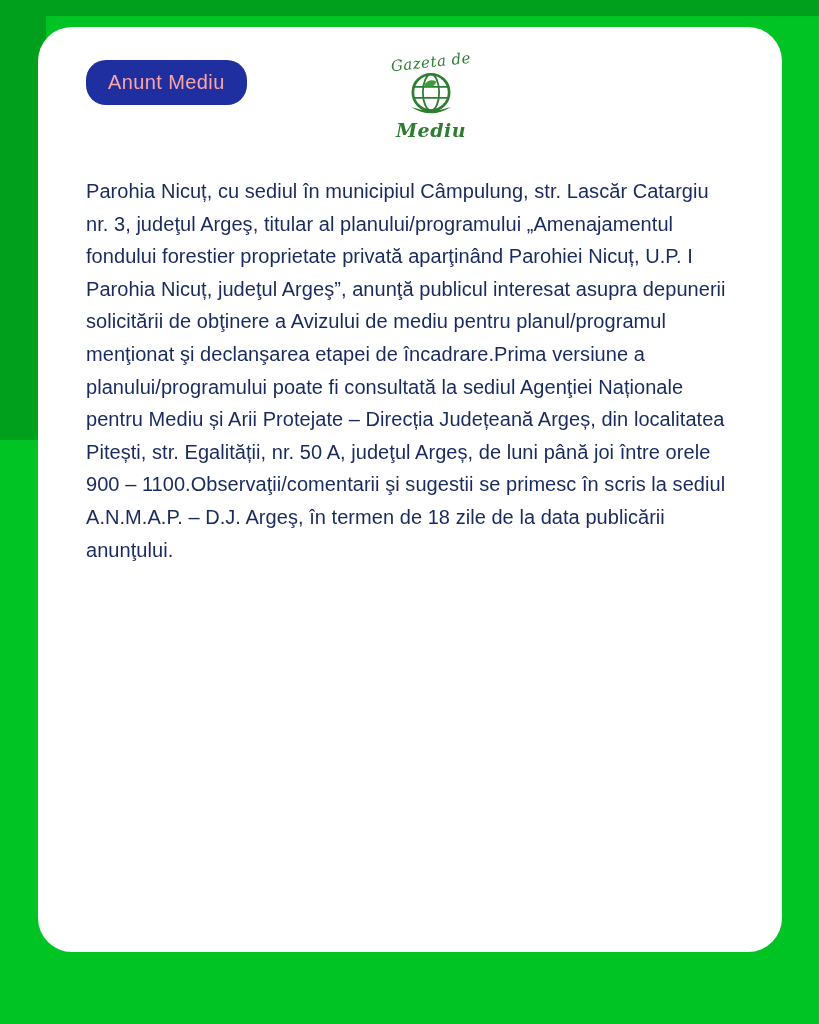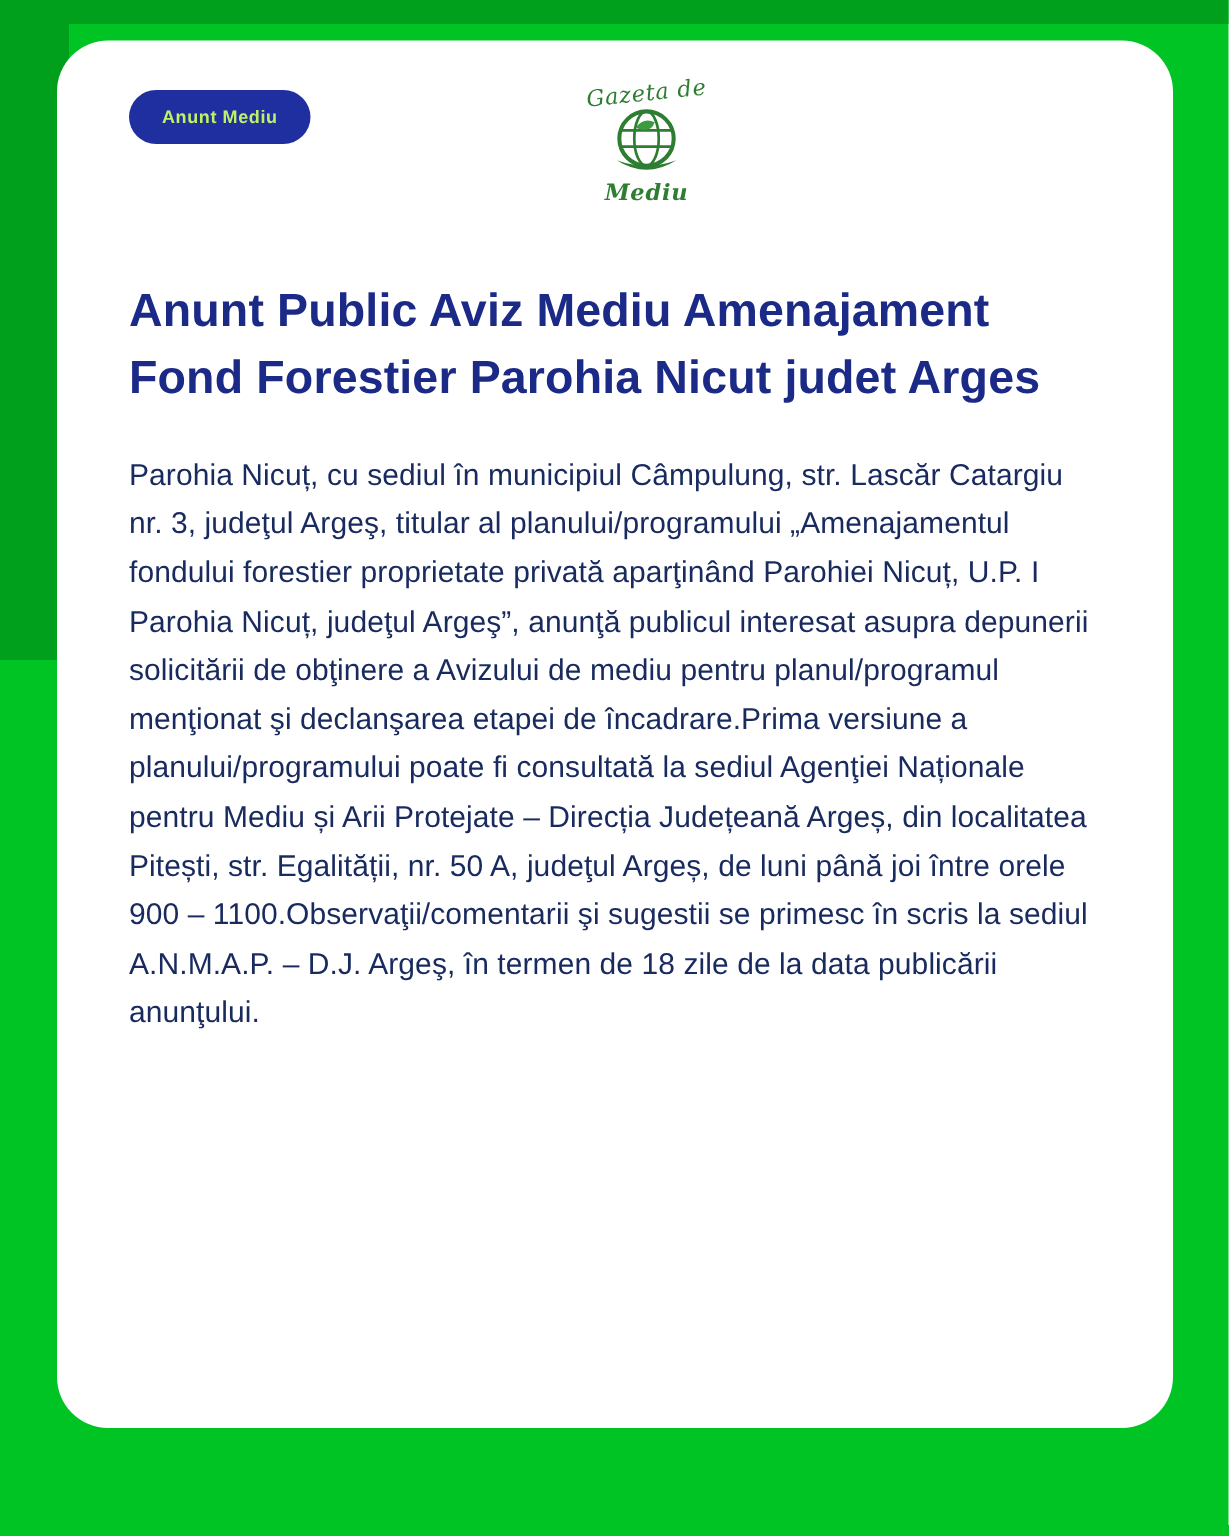--- a/index.html
+++ b/index.html
@@ -46,23 +46,23 @@
   }
   .top-row {
     display: flex;
     align-items: flex-start;
     justify-content: flex-start;
     position: relative;
     height: 120px;
   }
   .badge {
     background: #1f2fa0;
-    color: #bef264;
-    font-size: 12px;
-    font-weight: bold;
+    color: #fca5a5;
+    font-size: 20px;
+    font-weight: normal;
     letter-spacing: 0.4px;
     padding: 11px 22px;
     border-radius: 20px;
     display: inline-block;
     margin-top: 5px;
   }
   .logo {
     position: absolute;
     left: 290px;
     top: 0px;
@@ -82,21 +82,21 @@
   }
   .logo-globe {
     width: 58px;
     height: 58px;
     margin: 0 auto;
   }
   .logo-word {
     font-family: "DejaVu Serif", serif;
     font-style: italic;
     font-weight: bold;
-    font-size: 15px;
+    font-size: 19px;
     color: #2f7d32;
     margin-top: -6px;
     letter-spacing: 0.5px;
   }
   h1.title {
     color: #1b2a86;
     font-size: 31px;
     font-weight: bold;
     line-height: 1.45;
     letter-spacing: 0.1px;
@@ -132,18 +132,17 @@
             <path d="M13 22 H51" stroke="#2f7d32" stroke-width="2" fill="none"></path>
             <path d="M13 34 H51" stroke="#2f7d32" stroke-width="2" fill="none"></path>
             <path d="M24 20 q6 -8 14 -4 q-3 9 -14 4 z" fill="#3d9b3f"></path>
             <path d="M10 44 q22 14 44 0 q-22 8 -44 0 z" fill="#2f7d32"></path>
           </svg>
         </div>
         <div class="logo-word">Mediu</div>
       </div>
     </div>
 
-    <h1 class="title">Anunt Public Aviz Mediu Amenajament Fond Forestier Parohia Nicut judet Arges</h1>
 
     <div class="body-text">Parohia Nicuț, cu sediul în municipiul Câmpulung, str. Lascăr Catargiu nr. 3, judeţul Argeş, titular al planului/programului „Amenajamentul fondului forestier proprietate privată aparţinând Parohiei Nicuț, U.P. I Parohia Nicuț, judeţul Argeş”, anunţă publicul interesat asupra depunerii solicitării de obţinere a Avizului de mediu pentru planul/programul menţionat şi declanşarea etapei de încadrare.Prima versiune a planului/programului poate fi consultată la sediul Agenţiei Naționale pentru Mediu și Arii Protejate – Direcția Județeană Argeș, din localitatea Pitești, str. Egalității, nr. 50 A, judeţul Argeș, de luni până joi între orele 900 – 1100.Observaţii/comentarii şi sugestii se primesc în scris la sediul A.N.M.A.P. – D.J. Argeş, în termen de 18 zile de la data publicării anunţului.</div>
 
   </div>
 </div>
 
 </body></html>

